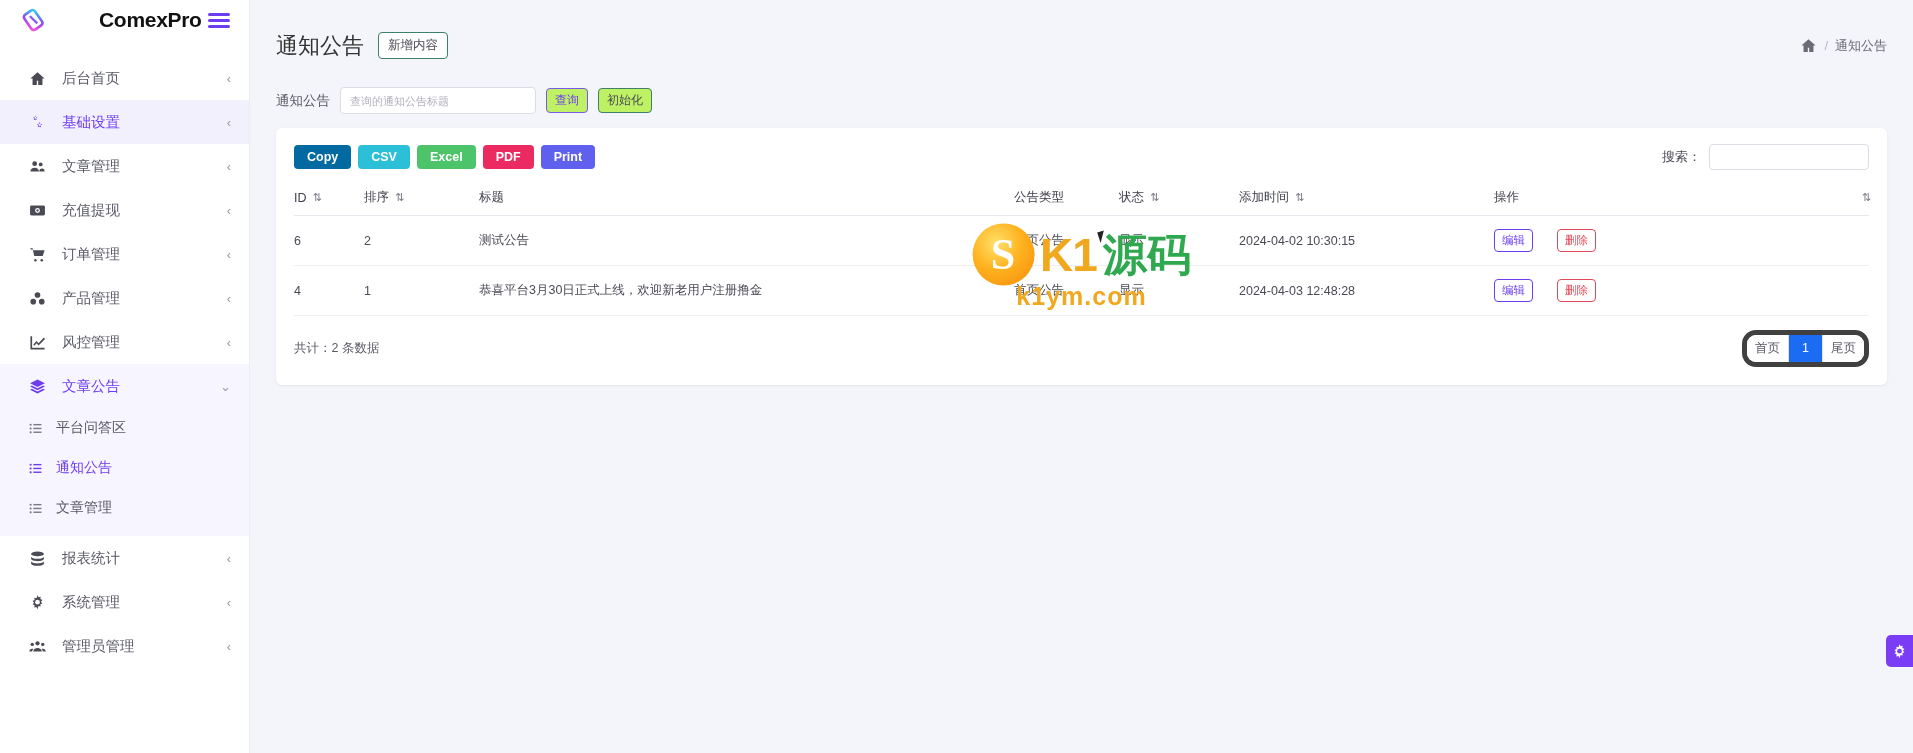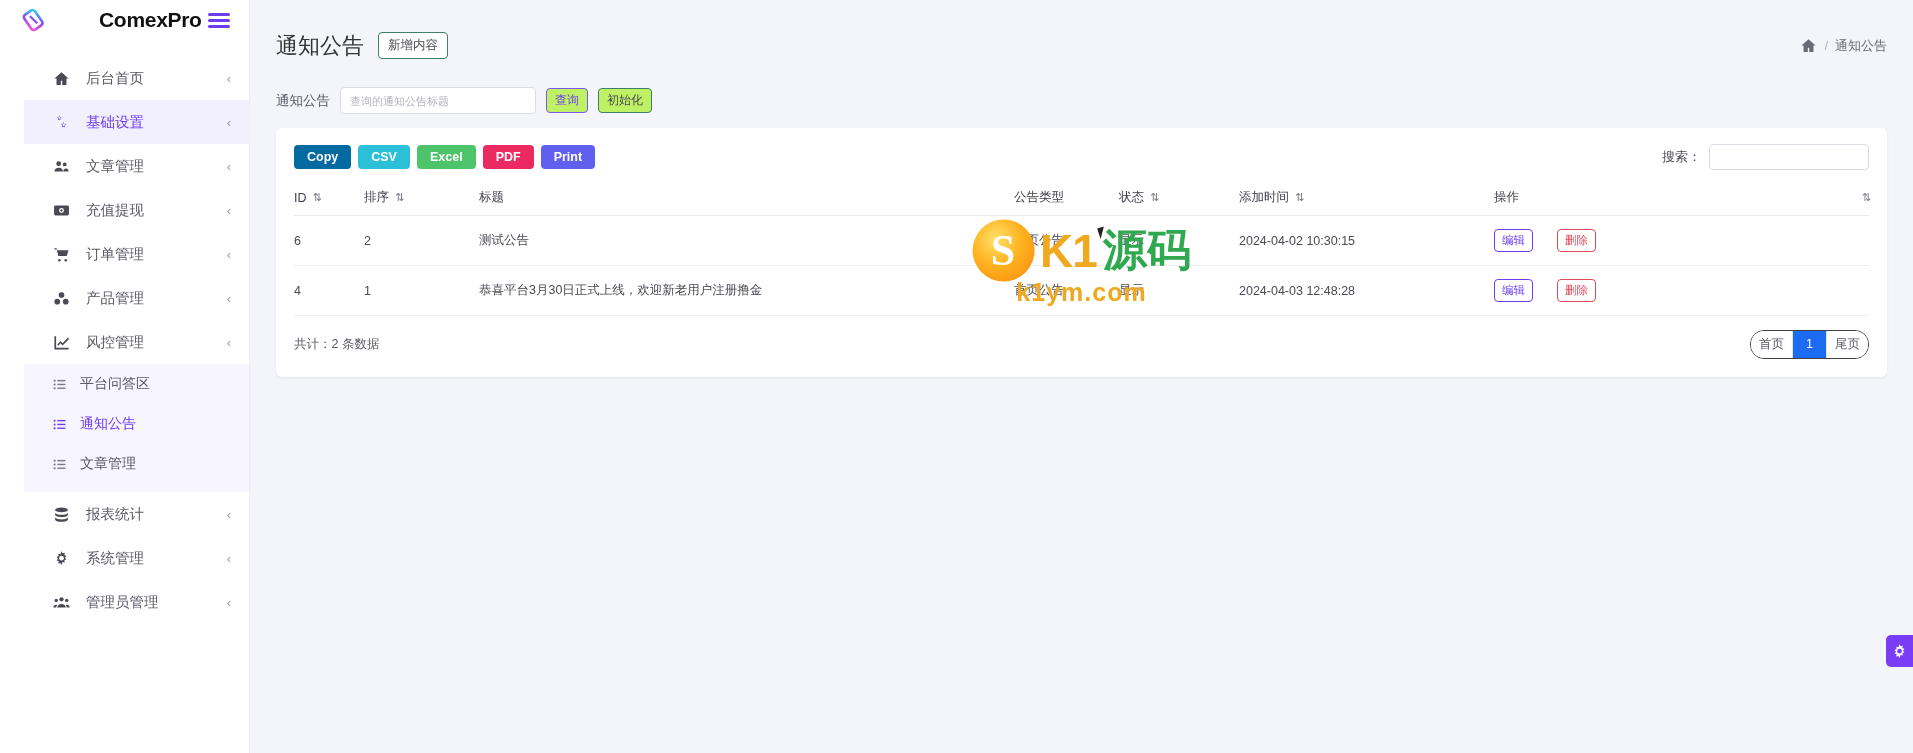--- a/index.html
+++ b/index.html
@@ -32,21 +32,21 @@
   .brand-logo { width: 26px; height: 26px; position: relative; }
   .brand-name {
     font-size: 21px; font-weight: bold; color: #111;
     letter-spacing: -0.3px;
     font-family: "Liberation Sans", sans-serif;
     margin-left: 44px;
   }
   .hamburger { display: flex; flex-direction: column; gap: 3px; cursor: pointer; padding: 3px; }
   .hamburger span { display: block; width: 22px; height: 3px; background: #6d3df0; border-radius: 2px; }
 
-  .menu { padding-top: 16px; padding-left: 24px; }
+  .menu { padding-top: 16px; }
   .menu-item {
     display: flex; align-items: center;
     height: 44px;
     padding: 0 18px 0 26px;
     color: #5a5a68;
     font-size: 14.5px;
     cursor: pointer;
     position: relative;
   }
   .menu-item .mi-icon {
@@ -195,21 +195,21 @@
   .op-btns { display: flex; gap: 24px; }
   .op-btn {
     font-size: 11.5px; border-radius: 4px;
     padding: 3px 7px; background: #fff; cursor: pointer; line-height: 1.3;
   }
   .op-edit { border: 1px solid #6d3df0; color: #6d3df0; }
   .op-del { border: 1px solid #e04a59; color: #e04a59; }
 
   .table-footer { display: flex; align-items: center; justify-content: space-between; margin-top: 14px; }
   .total-text { font-size: 12.5px; color: #5a5a66; }
-  .pager { display: flex; border: 1px solid #404040; border-radius: 14px; overflow: hidden; }
+  .pager { display: flex; border: 5px solid #404040; border-radius: 14px; overflow: hidden; }
   .pg {
     min-width: 34px; height: 27px; line-height: 27px;
     text-align: center; font-size: 12.5px; color: #5a5a66;
     padding: 0 8px; background: #fff; cursor: pointer;
     border-right: 1px solid #e2e2ea;
   }
   .pg:last-child { border-right: none; }
   .pg.active { background: #1b6cf2; color: #fff; }
 
   
@@ -363,20 +363,31 @@
         <span class="mi-icon">
           <svg class="ic" viewBox="0 0 24 24">
               <path d="M2 3h2.4v16.5H22V22H2z"></path>
               <path d="M6 15l4.5-5 3 3L21 5l1.6 1.9-9 9.3-3-3-3 3.4z"></path>
             </svg>
         </span>
         <span class="mi-label">风控管理</span>
         <span class="mi-arrow">‹</span>
       </div>
 
+      <div class="menu-item open">
+        <span class="mi-icon">
+          <svg class="ic" viewBox="0 0 24 24">
+              <path d="M12 2 1.5 7.3 12 12.6l10.5-5.3z"></path>
+              <path d="M1.5 12 12 17.3 22.5 12l-2.6-1.3L12 14.6 4.1 10.7z"></path>
+              <path d="M1.5 16.6 12 21.9l10.5-5.3-2.6-1.3L12 19.2l-7.9-3.9z"></path>
+            </svg>
+        </span>
+        <span class="mi-label">文章公告</span>
+        <span class="mi-arrow">⌄</span>
+      </div>
 
       <div class="submenu">
         <div class="submenu-item">
           <span class="si-icon">
             <svg class="ic-sm" viewBox="0 0 24 24">
                 <circle cx="3" cy="5" r="2"></circle>
                 <circle cx="3" cy="12" r="2"></circle>
                 <circle cx="3" cy="19" r="2"></circle>
                 <rect x="8" y="3.6" width="15" height="2.6"></rect>
                 <rect x="8" y="10.6" width="15" height="2.6"></rect>

